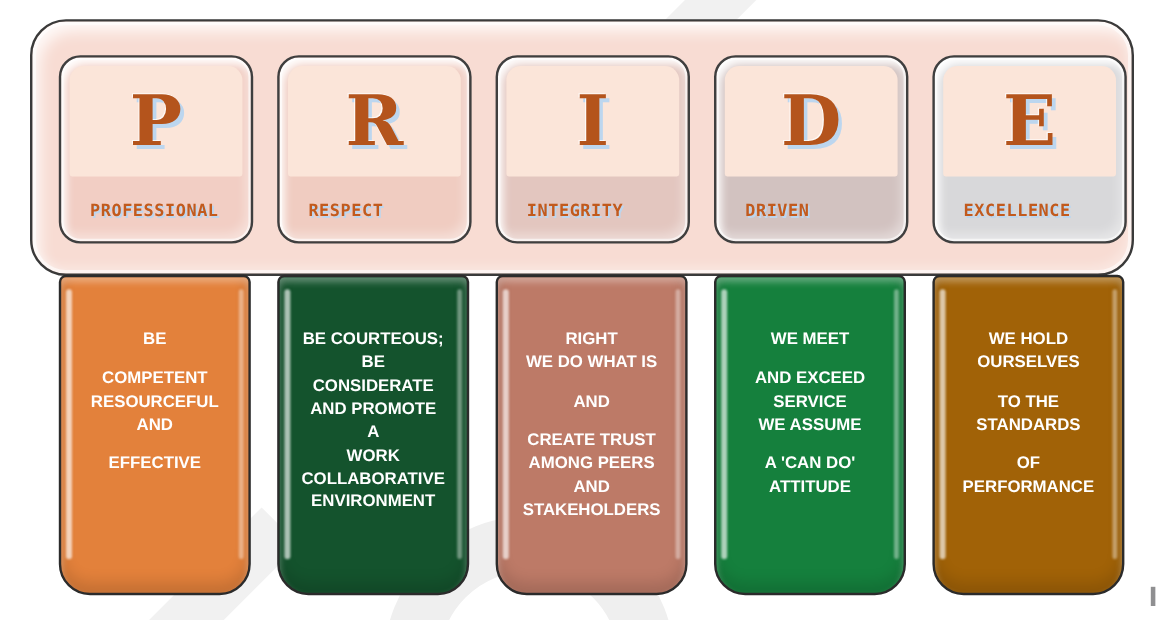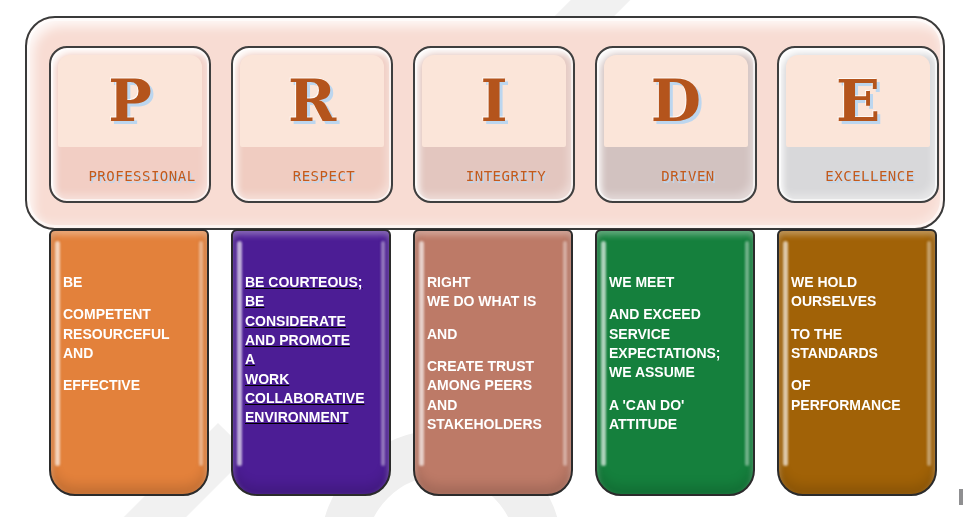--- a/index.html
+++ b/index.html
@@ -35,22 +35,22 @@
     position:absolute;left:7px;right:7px;top:7px;height:92px;
     background:#FBE5D9;border-radius:12px 12px 2px 2px;
     display:flex;align-items:center;justify-content:center;
   }
   .card .letter{
     font-family:"DejaVu Serif",serif;font-weight:bold;font-size:58px;
     color:#B4541C;line-height:1;
     text-shadow:-1px -1px 0 rgba(255,255,255,.75), 3px 3px 0 #BCD6EF;
   }
   .card .card-label{
-    position:absolute;left:0;right:0;bottom:17px;text-align:center;
-    font-family:"DejaVu Sans Mono",monospace;font-weight:normal;font-size:14px;
+    position:absolute;left:0;right:0;bottom:17px;text-align:left;
+    font-family:"DejaVu Sans Mono",monospace;font-weight:bold;font-size:14px;
     letter-spacing:.5px;color:#C25A1D;
     text-shadow:1.5px 1.5px 0 #BCD6EF;
     margin-left:24px;
   }
 
   
   .column{
     position:absolute;top:229px;width:160px;height:267px;
     border:2px solid #2b2b2b;border-radius:6px 6px 26px 26px;
     z-index:2;box-sizing:border-box;
@@ -59,21 +59,21 @@
   }
   .column::before{
     content:"";position:absolute;left:4px;top:10px;bottom:28px;width:5px;
     background:rgba(255,255,255,.65);border-radius:4px;filter:blur(1px);
   }
   .column::after{
     content:"";position:absolute;right:4px;top:10px;bottom:28px;width:4px;
     background:rgba(255,255,255,.4);border-radius:4px;filter:blur(1px);
   }
   .column .desc{
-    position:relative;padding:42px 12px 0;text-align:left;color:#ffffff;
+    position:relative;padding:42px 12px 0;text-align:center;color:#ffffff;
     font-weight:bold;font-size:14px;line-height:1.38;
   }
   .column .desc p{margin:0 0 13px;}
   .column .desc span{display:block;}
 
   
   .edge-mark{position:absolute;right:0;top:489px;width:4px;height:16px;
     background:#8f8f91;z-index:4;}
 
   .l0{left:49px;} .l1{left:231px;} .l2{left:413px;} .l3{left:595px;} .l4{left:777px;}
@@ -133,21 +133,21 @@
         <span>COMPETENT</span>
         <span>RESOURCEFUL</span>
         <span>AND</span>
       </p>
       <p>
           <span>EFFECTIVE</span>
         </p>
     </div>
   </div>
 
-  <div class="column l1" style="background-color: #4c1d95; text-decoration: underline;">
+  <div class="column l1" style="background-color: #14532d;">
     <div class="desc">
       <p>
         <span>BE COURTEOUS;</span>
         <span>BE</span>
         <span>CONSIDERATE</span>
         <span>AND PROMOTE</span>
         <span>A</span>
         <span>WORK</span>
         <span>COLLABORATIVE</span>
         <span>ENVIRONMENT</span>
@@ -174,21 +174,20 @@
   </div>
 
   <div class="column l3" style="background-color: #15803d;">
     <div class="desc">
       <p>
           <span>WE MEET</span>
         </p>
       <p>
         <span>AND EXCEED</span>
         <span>SERVICE</span>
-        <span>EXPECTATIONS;</span>
         <span>WE ASSUME</span>
       </p>
       <p>
         <span>A 'CAN DO'</span>
         <span>ATTITUDE</span>
       </p>
     </div>
   </div>
 
   <div class="column l4" style="background-color: #a16207;">

